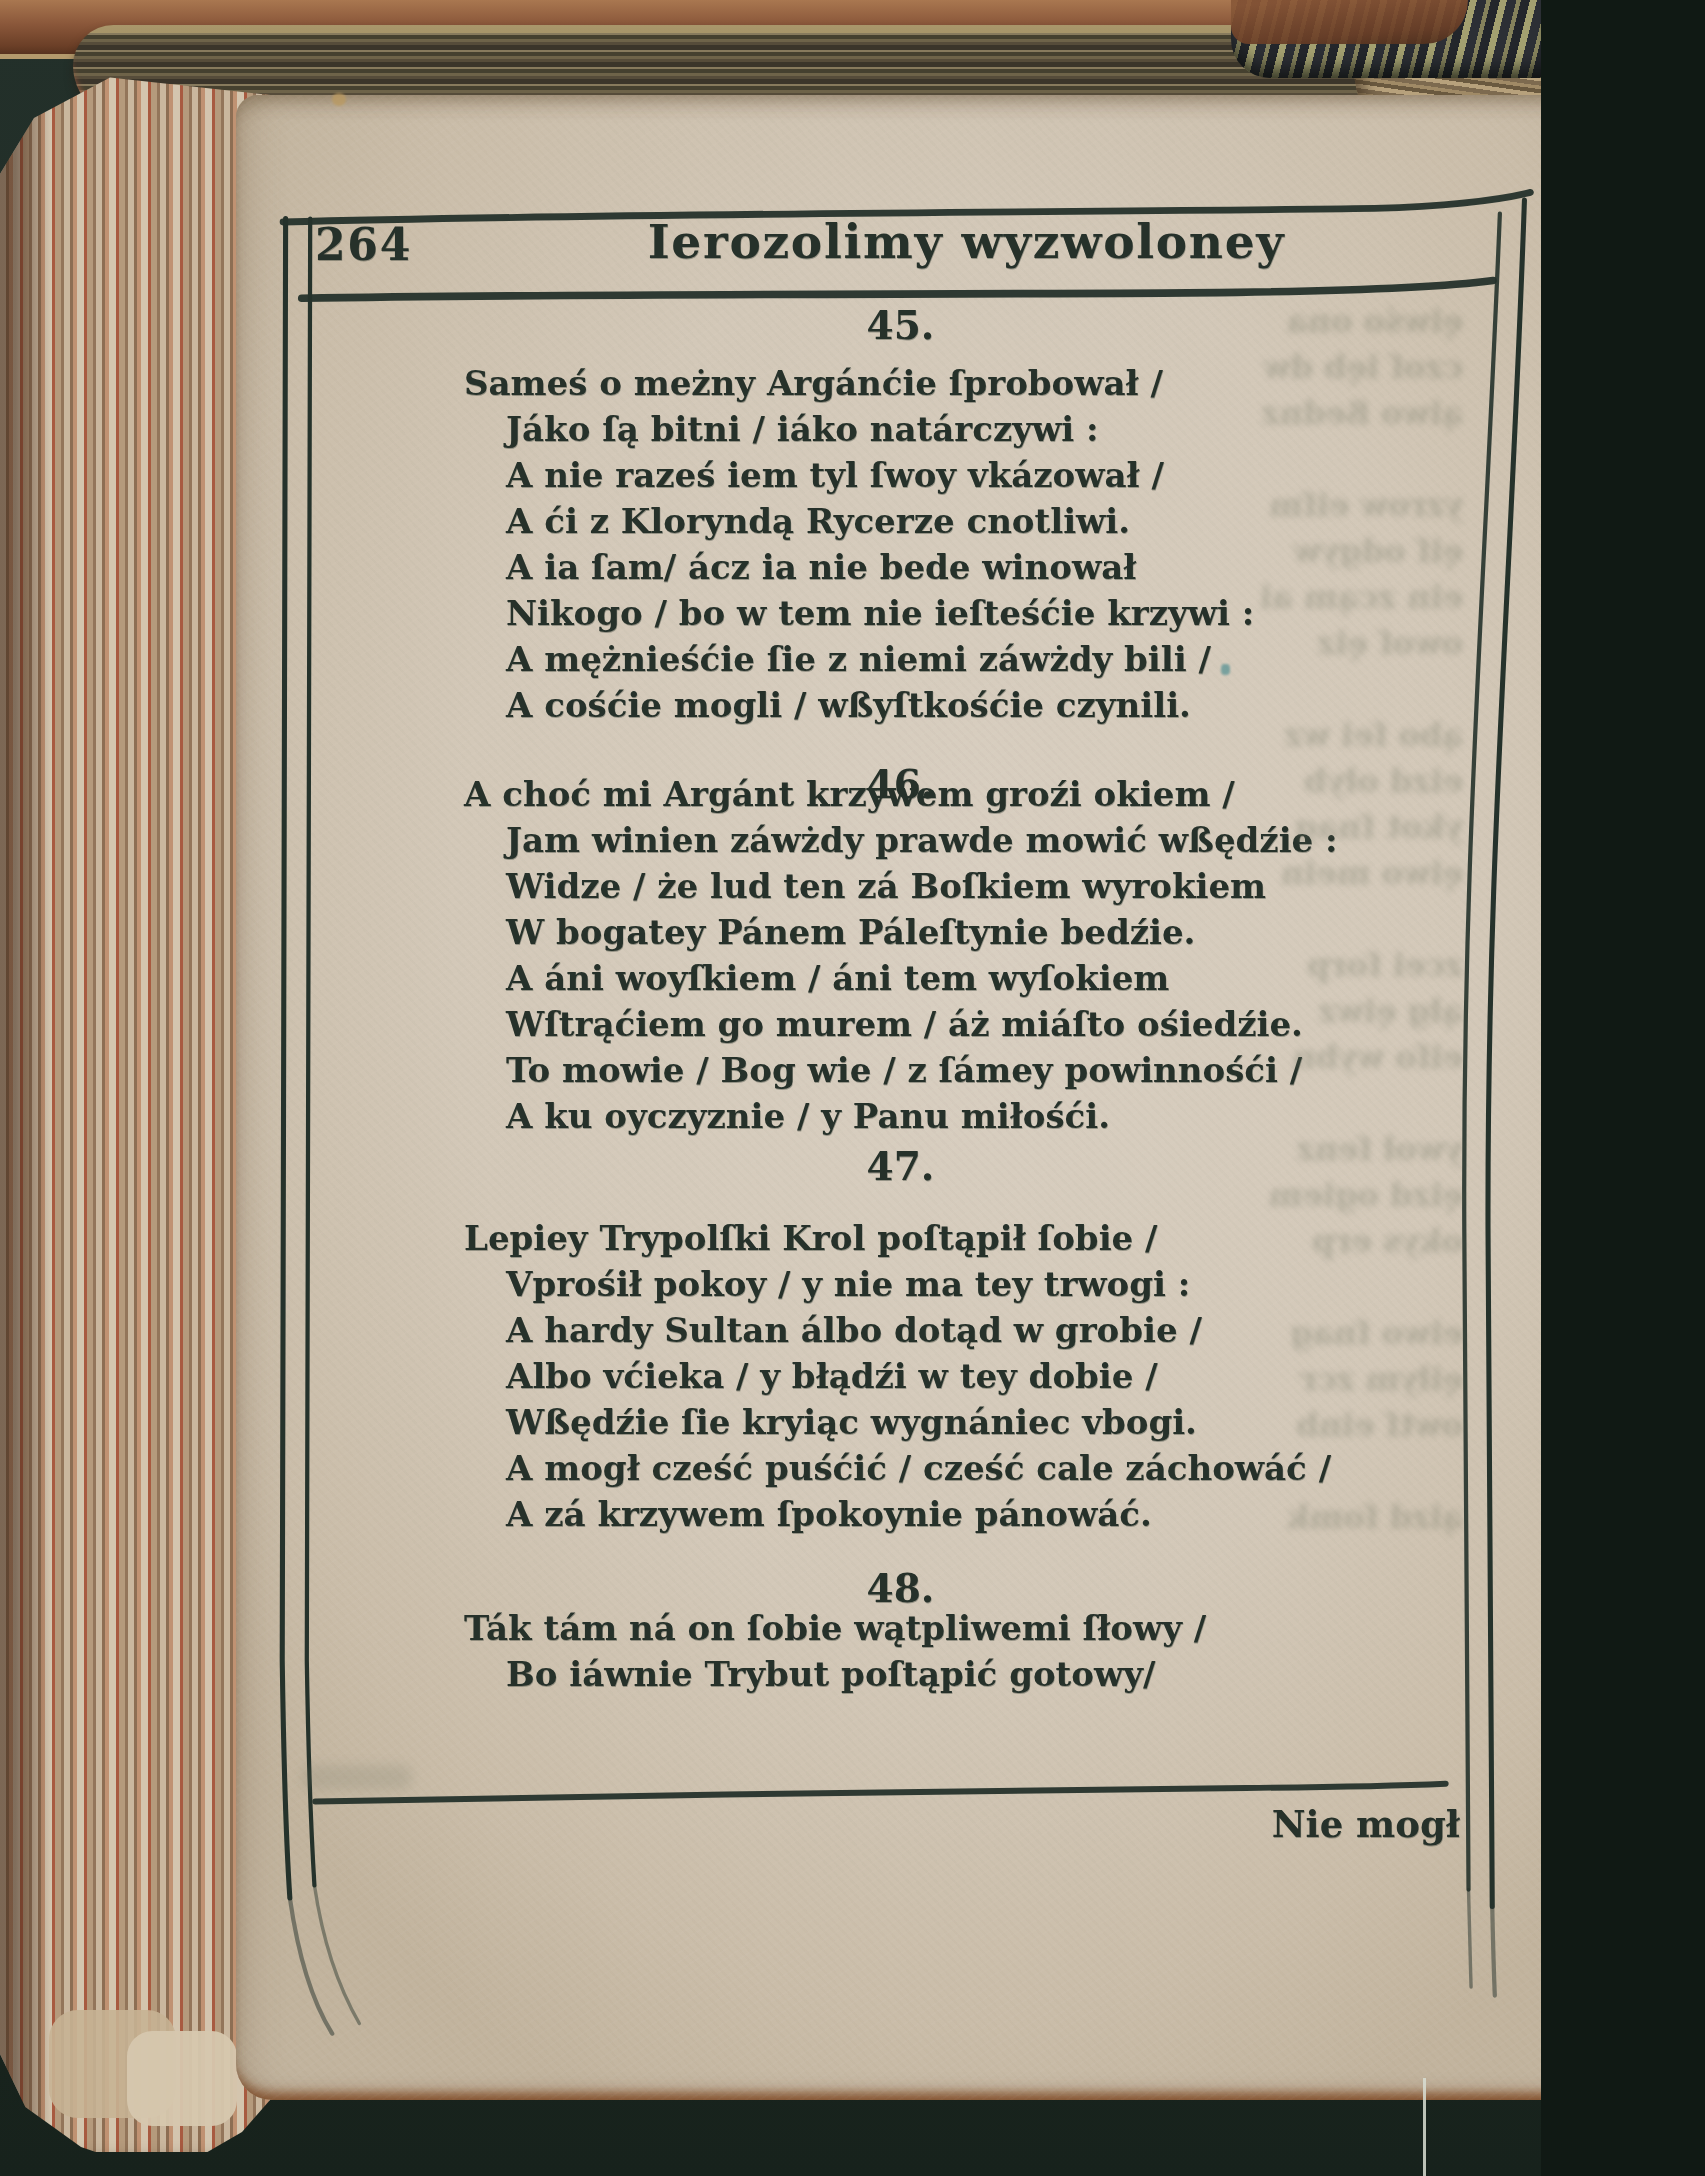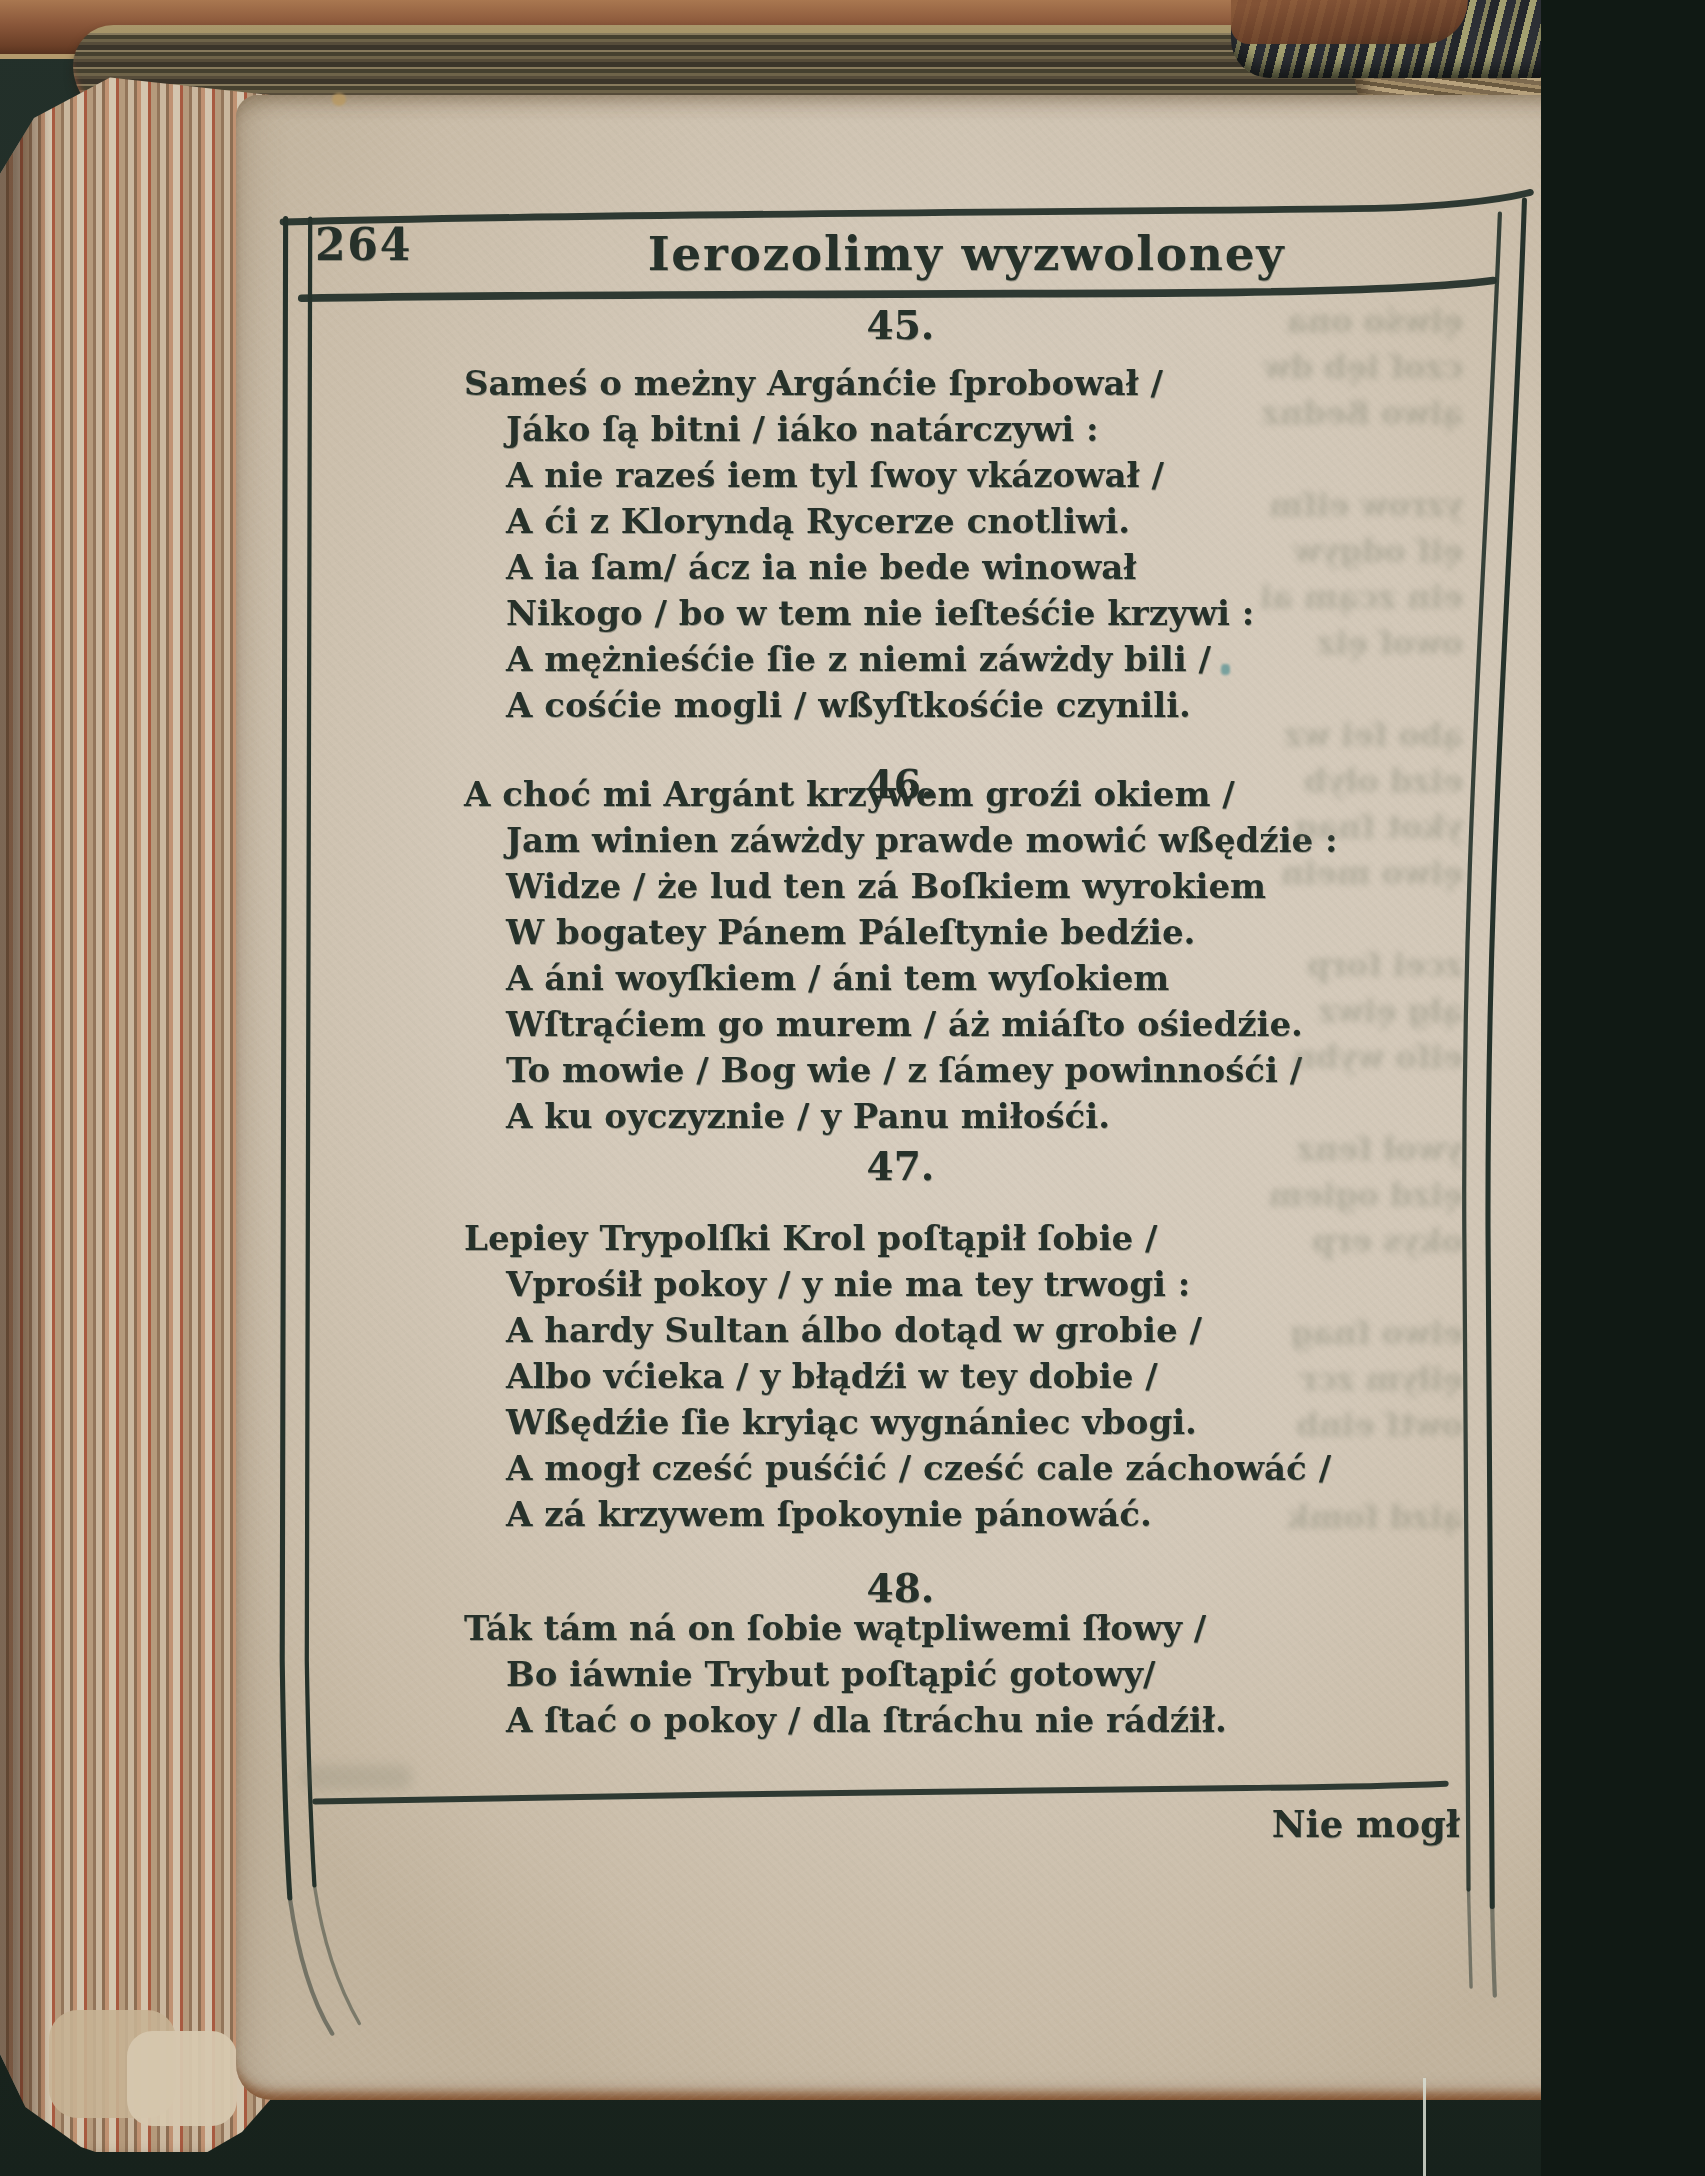--- a/index.html
+++ b/index.html
@@ -69,21 +69,21 @@
   .page::after{ 
     content:"";position:absolute;inset:0;border-radius:inherit;
     background:repeating-linear-gradient(47deg,rgba(90,80,60,.02) 0 2.5px,rgba(0,0,0,0) 2.5px 6.8px),
                repeating-linear-gradient(-33deg,rgba(255,255,255,.025) 0 1.7px,rgba(0,0,0,0) 1.7px 7.6px);
     pointer-events:none;
   }
   .frame-svg{position:absolute;left:0;top:0;width:1705px;height:2176px;}
   
   .ink{color:#26312a;font-weight:700;text-shadow:0.5px 0.8px 0 rgba(35,45,38,.35);}
   .page-number{position:absolute;left:315px;top:219px;font-size:44px;letter-spacing:1.7px;}
-  .running-title{position:absolute;left:585px;top:226px;width:763px;text-align:center;font-size:47px;letter-spacing:1.7px;}
+  .running-title{position:absolute;left:585px;top:214px;width:763px;text-align:center;font-size:47px;letter-spacing:1.7px;}
   .stanza-no{position:absolute;left:799px;width:203px;text-align:center;font-size:39px;}
   .no45{top:302px;} .no46{top:761px;} .no47{top:1143px;} .no48{top:1565px;}
   .stanza{position:absolute;left:464px;width:898px;font-size:34px;line-height:46px;}
   .s45{top:360px;} .s46{top:771px;} .s47{top:1190px;margin-top:25px;} .s48{top:1605px;}
   .vline{padding-left:42px;white-space:nowrap;}
   .vline.first{padding-left:0;}
   .catchword{position:absolute;left:1170px;top:1802px;width:290px;text-align:right;font-size:37px;}
   
   .ghost-col{
     position:absolute;left:1183px;top:298px;width:280px;
@@ -166,21 +166,20 @@
     <div class="vline">Albo vćieka / y błądźi w tey dobie /</div>
     <div class="vline">Wßędźie ſie kryiąc wygnániec vbogi.</div>
     <div class="vline">A mogł cześć puśćić / cześć cale záchowáć /</div>
     <div class="vline">A zá krzywem ſpokoynie pánowáć.</div>
   </div>
 
   <div class="stanza-no no48 ink">48.</div>
   <div class="stanza s48 ink">
     <div class="vline first">Ták tám ná on ſobie wątpliwemi ſłowy /</div>
     <div class="vline">Bo iáwnie Trybut poſtąpić gotowy/</div>
-    <div class="vline">A ſtać o pokoy / dla ſtráchu nie rádźił.</div>
   </div>
 
   <div class="catchword ink">Nie mogł</div>
 
   <div class="ghost-col">
     <div class="gline">ęiwśo ona</div>
     <div class="gline">czoſ ięb dw</div>
     <div class="gline">ąiwo ßednz</div>
     <div class="gline"></div>
     <div class="gline">yzrow eiſm</div>

